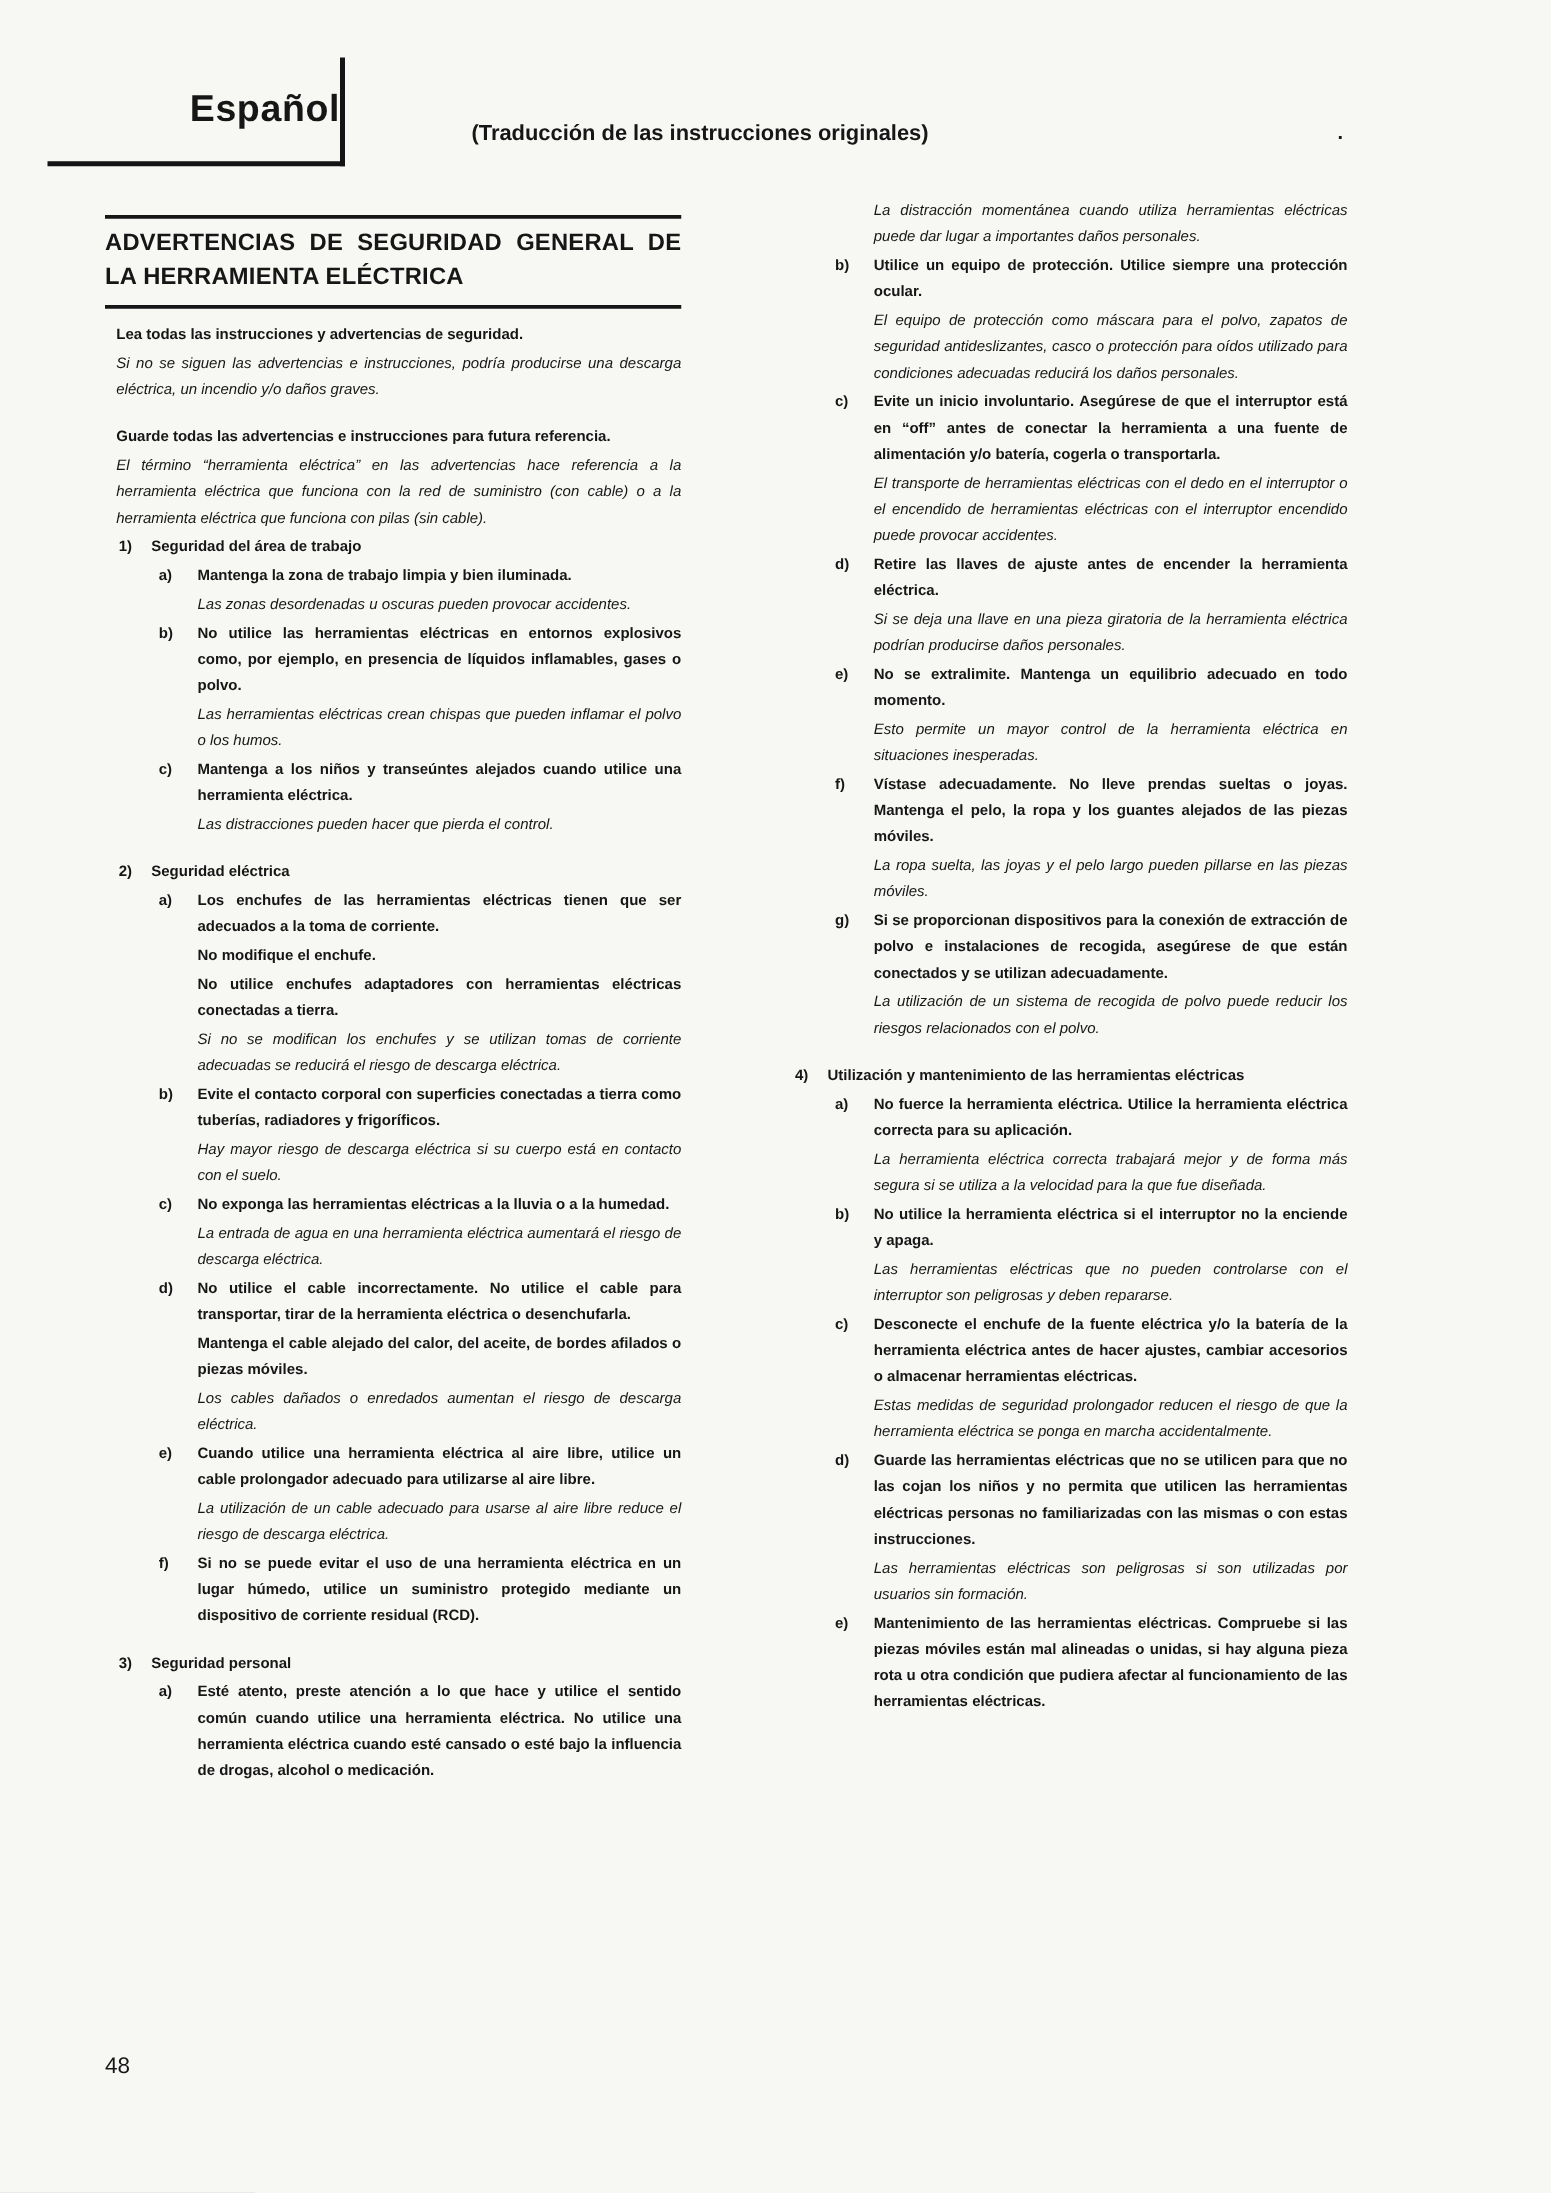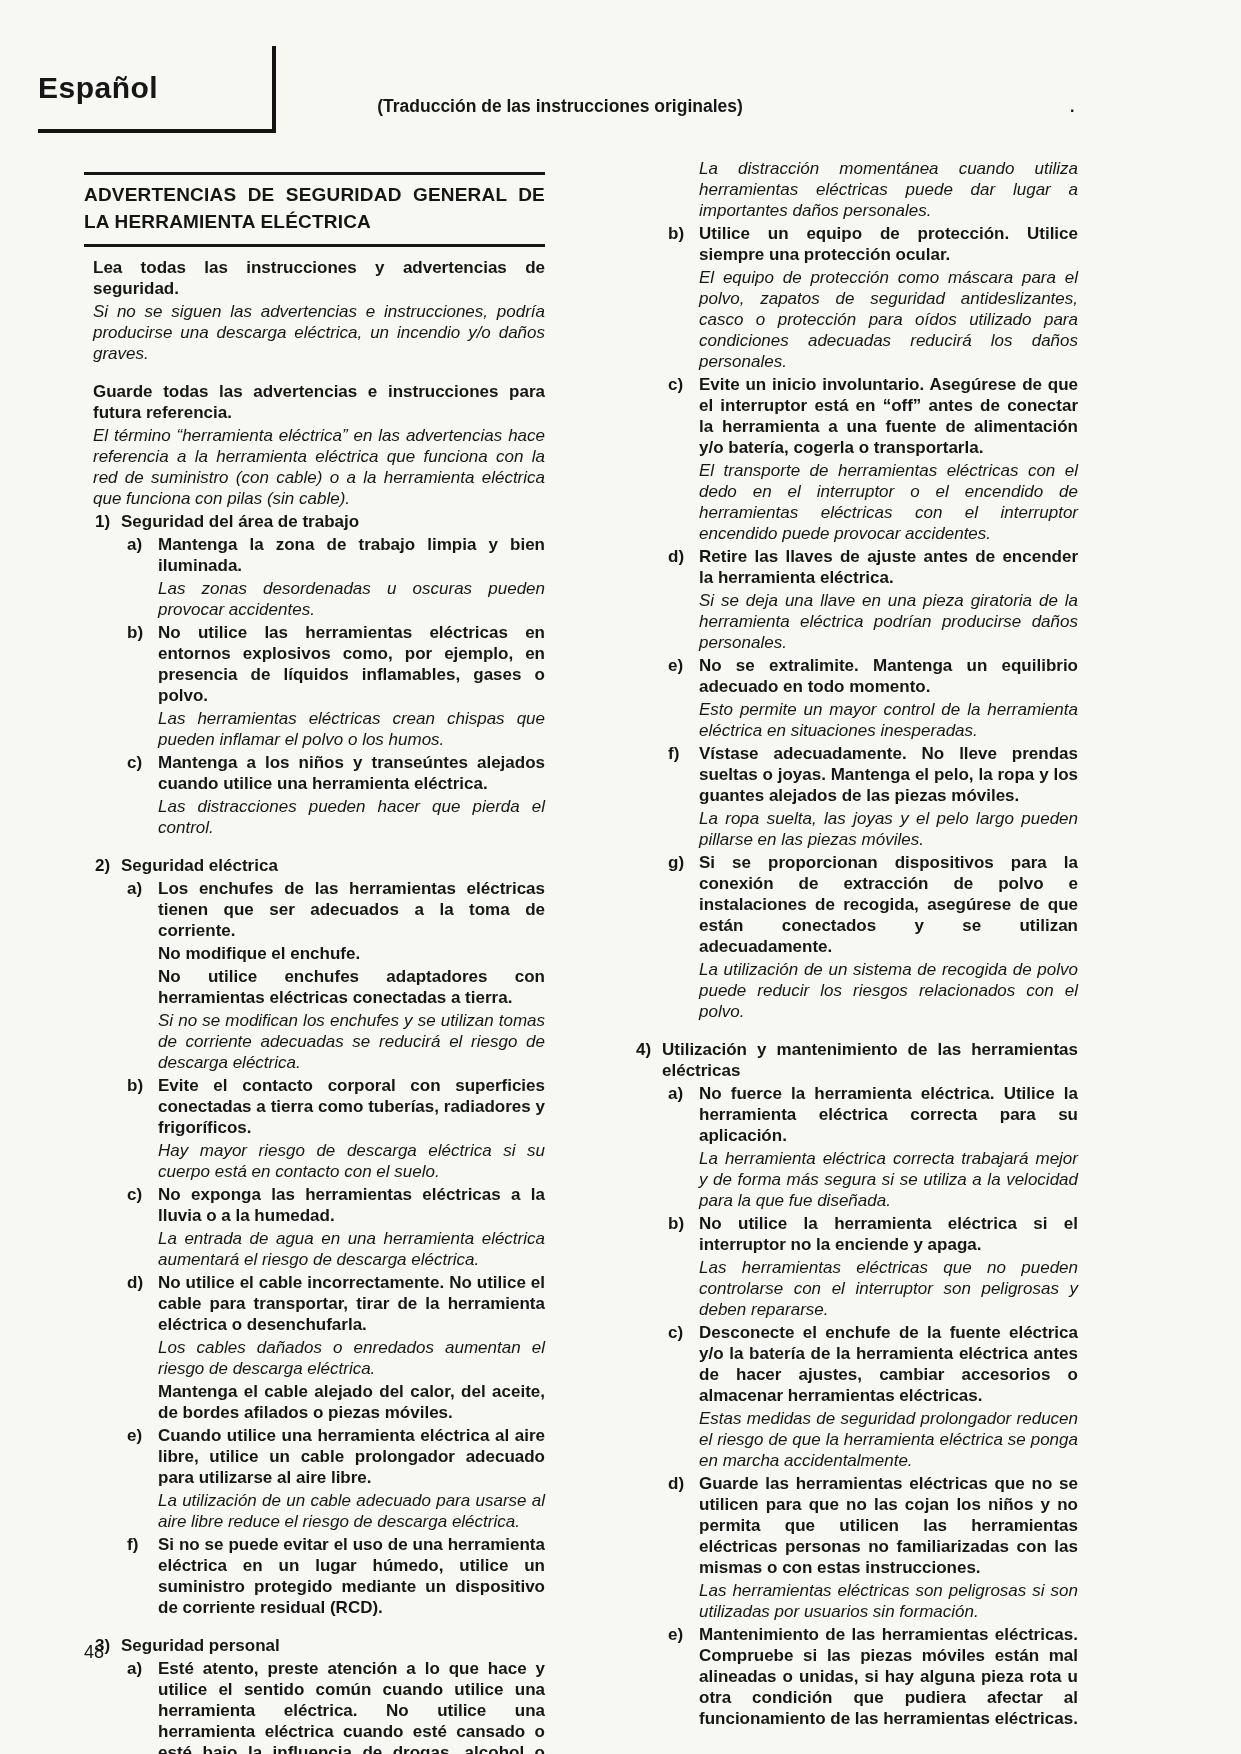--- a/index.html
+++ b/index.html
@@ -6,21 +6,21 @@
   .page{
     position:relative;width:1241px;height:1754px;margin:0 auto;
     background:#f7f7f4;color:#161616;
     font-family:"Liberation Sans","DejaVu Sans",sans-serif;
     overflow:hidden;
   }
   
   .lang-box{
     position:absolute;left:38px;top:46px;width:234px;height:83px;
     border-right:4px solid #141414;border-bottom:4px solid #141414;
-    display:flex;align-items:center;justify-content:flex-start;
+    display:flex;align-items:center;justify-content:flex-end;
   }
   .lang-box .lang{font-size:30px;font-weight:700;letter-spacing:0.5px;}
   .subtitle{
     position:absolute;left:310px;top:96px;width:500px;text-align:center;
     font-size:17.5px;font-weight:700;
   }
   .stray-dot{position:absolute;left:1070px;top:98px;font-size:16px;font-weight:700;}
   
   .col{position:absolute;}
   .col-left{left:84px;top:172px;width:461px;}
@@ -29,21 +29,21 @@
     border-top:3px solid #161616;border-bottom:3px solid #161616;
     padding:7px 0 9px;margin-bottom:10px;
     font-size:19px;font-weight:700;line-height:1.4;text-align:justify;letter-spacing:0.2px;
   }
   .warning-head{
     display:flex;align-items:center;gap:11px;
     margin:8px 0 3px 8px;font-size:17px;font-weight:700;letter-spacing:0.3px;
   }
   .warning-head svg{flex:none;display:block;}
   
-  .para,.item{font-size:17px;line-height:21px;text-align:justify;margin-bottom:2px;}
+  .para,.item{font-size:12px;line-height:21px;text-align:justify;margin-bottom:2px;}
   .para{margin-left:9px;}
   .para.bold{font-weight:700;}
   .para.italic{font-style:italic;margin-left:9px;}
   .para.bold2{font-weight:700;margin-left:74px;}
   .para.italic2{font-style:italic;margin-left:74px;}
   .item{display:flex;}
   .item .label{flex:none;font-weight:700;}
   .item.num{margin-left:11px;font-weight:700;}
   .item.num .label{width:26px;}
   .item.num .text{flex:1;}
@@ -111,22 +111,22 @@
         <div class="para italic2">Hay mayor riesgo de descarga eléctrica si su cuerpo está en contacto con el suelo.</div>
         <div class="item letter">
           <span class="label">c)</span>
           <span class="text">No exponga las herramientas eléctricas a la lluvia o a la humedad.</span>
         </div>
         <div class="para italic2">La entrada de agua en una herramienta eléctrica aumentará el riesgo de descarga eléctrica.</div>
         <div class="item letter">
           <span class="label">d)</span>
           <span class="text">No utilice el cable incorrectamente. No utilice el cable para transportar, tirar de la herramienta eléctrica o desenchufarla.</span>
         </div>
+        <div class="para bold2">Mantenga el cable alejado del calor, del aceite, de bordes afilados o piezas móviles.</div>
         <div class="para italic2">Los cables dañados o enredados aumentan el riesgo de descarga eléctrica.</div>
-        <div class="para bold2">Mantenga el cable alejado del calor, del aceite, de bordes afilados o piezas móviles.</div>
         <div class="item letter">
           <span class="label">e)</span>
           <span class="text">Cuando utilice una herramienta eléctrica al aire libre, utilice un cable prolongador adecuado para utilizarse al aire libre.</span>
         </div>
         <div class="para italic2">La utilización de un cable adecuado para usarse al aire libre reduce el riesgo de descarga eléctrica.</div>
         <div class="item letter">
           <span class="label">f)</span>
           <span class="text">Si no se puede evitar el uso de una herramienta eléctrica en un lugar húmedo, utilice un suministro protegido mediante un dispositivo de corriente residual (RCD).</span>
         </div>
         <div class="gap"></div>

